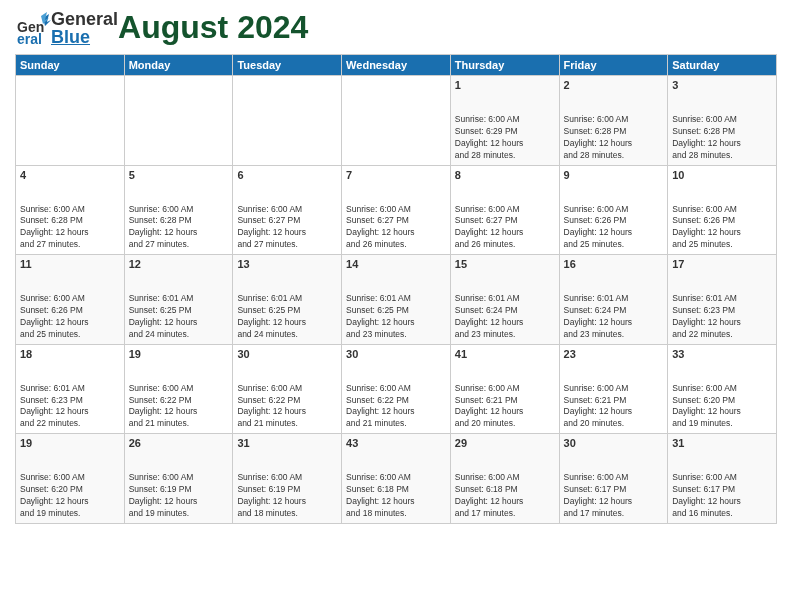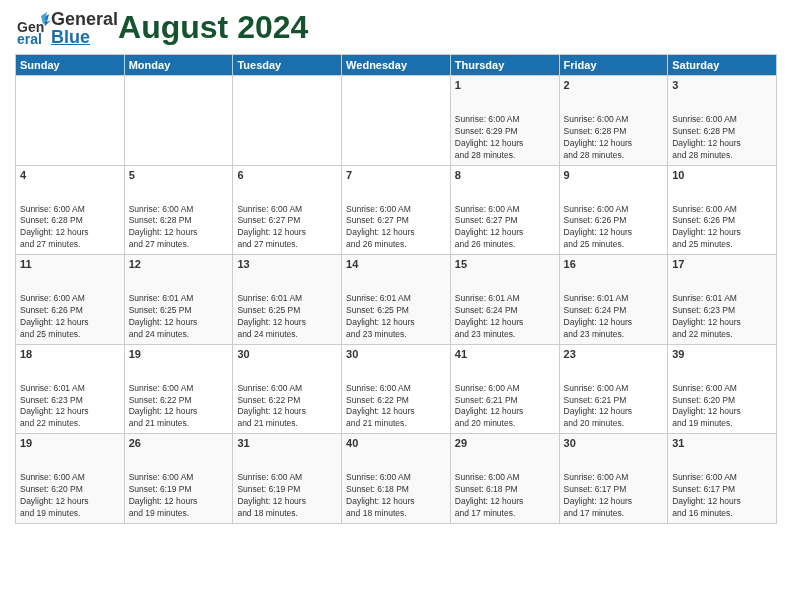--- a/index.html
+++ b/index.html
@@ -228,39 +228,39 @@
           </td>
           <td>
             <span class="day-num">41</span>
             <div class="day-info">Sunrise: 6:00 AM<br>Sunset: 6:21 PM<br>Daylight: 12 hours<br>and 20 minutes.</div>
           </td>
           <td>
             <span class="day-num">23</span>
             <div class="day-info">Sunrise: 6:00 AM<br>Sunset: 6:21 PM<br>Daylight: 12 hours<br>and 20 minutes.</div>
           </td>
           <td>
-            <span class="day-num">39</span>
+            <span class="day-num">33</span>
             <div class="day-info">Sunrise: 6:00 AM<br>Sunset: 6:20 PM<br>Daylight: 12 hours<br>and 19 minutes.</div>
           </td>
         </tr>
         <tr>
           <td>
             <span class="day-num">19</span>
             <div class="day-info">Sunrise: 6:00 AM<br>Sunset: 6:20 PM<br>Daylight: 12 hours<br>and 19 minutes.</div>
           </td>
           <td>
             <span class="day-num">26</span>
             <div class="day-info">Sunrise: 6:00 AM<br>Sunset: 6:19 PM<br>Daylight: 12 hours<br>and 19 minutes.</div>
           </td>
           <td>
             <span class="day-num">31</span>
             <div class="day-info">Sunrise: 6:00 AM<br>Sunset: 6:19 PM<br>Daylight: 12 hours<br>and 18 minutes.</div>
           </td>
           <td>
-            <span class="day-num">40</span>
+            <span class="day-num">43</span>
             <div class="day-info">Sunrise: 6:00 AM<br>Sunset: 6:18 PM<br>Daylight: 12 hours<br>and 18 minutes.</div>
           </td>
           <td>
             <span class="day-num">29</span>
             <div class="day-info">Sunrise: 6:00 AM<br>Sunset: 6:18 PM<br>Daylight: 12 hours<br>and 17 minutes.</div>
           </td>
           <td>
             <span class="day-num">30</span>
             <div class="day-info">Sunrise: 6:00 AM<br>Sunset: 6:17 PM<br>Daylight: 12 hours<br>and 17 minutes.</div>
           </td>

